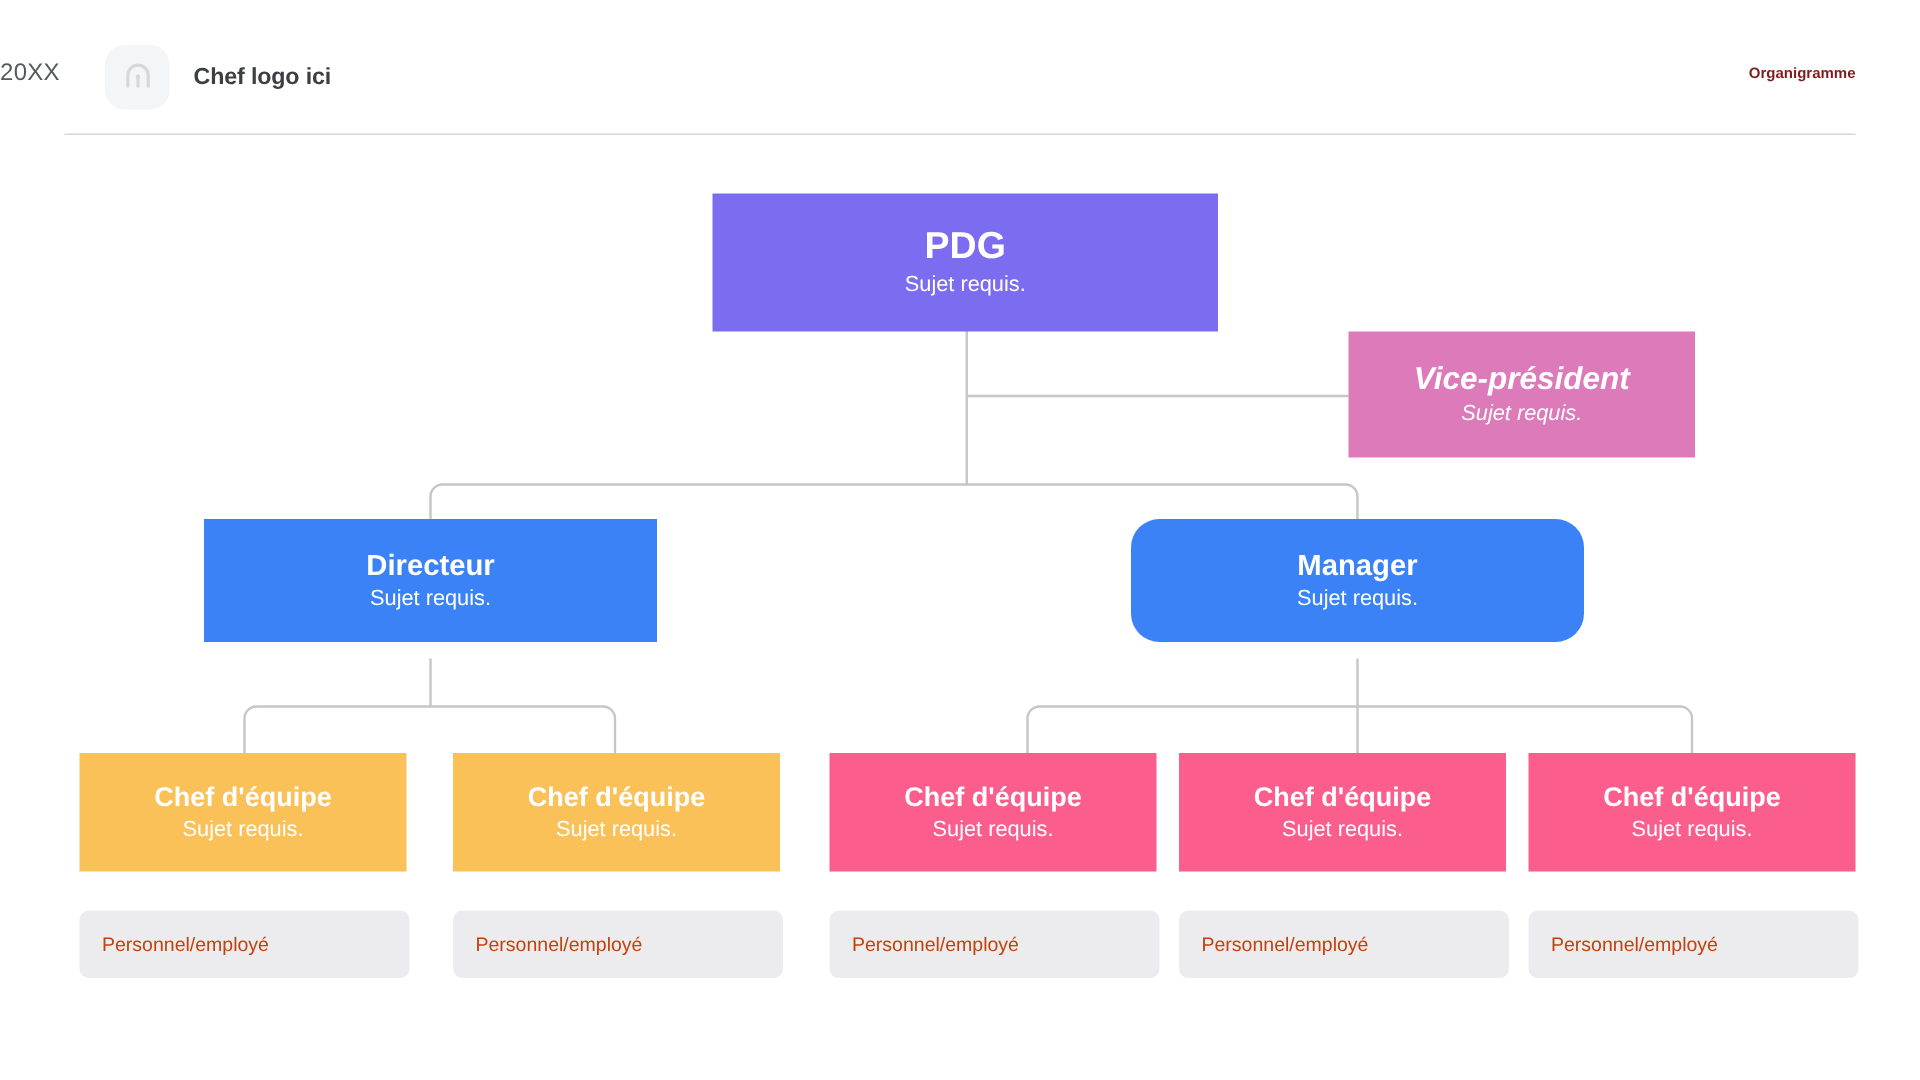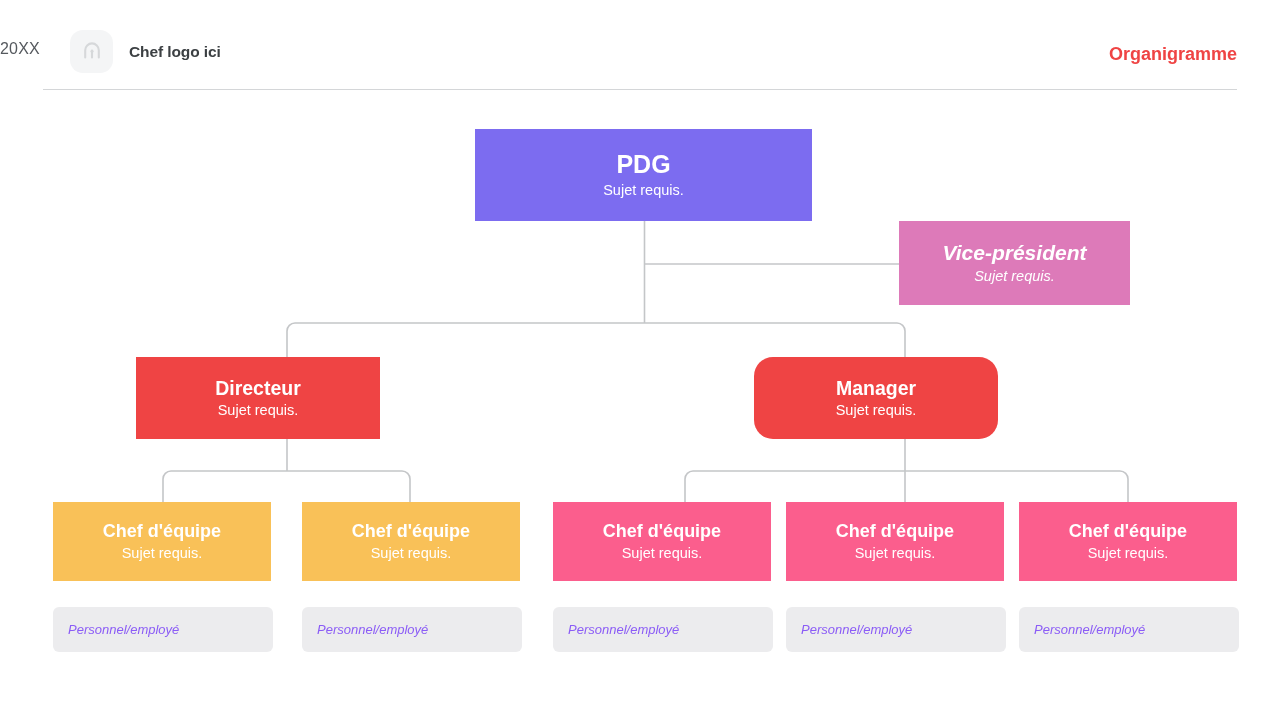--- a/index.html
+++ b/index.html
@@ -51,23 +51,23 @@
     left: 0; top: 40px;
     width: 1280px;
     text-align: left;
     font-size: 16px;
     color: #55595e;
     letter-spacing: 0.2px;
   }
   #header-right {
     position: absolute;
     right: 43px; top: 44px;
-    font-size: 18px;
+    font-size: 10px;
     font-weight: bold;
-    color: #ef4444;
+    color: #7f1d1d;
     white-space: nowrap;
   }
   #header-divider {
     position: absolute;
     left: 43px; top: 89px;
     width: 1194px; height: 1px;
     background: #d4d6d8;
   }
 
   
@@ -108,23 +108,23 @@
   #node-vp {
     left: 899px; top: 221px;
     width: 231px; height: 84px;
     background: #dd7ab9;
     font-style: italic;
   }
   #node-vp .node-title { font-size: 21px; }
   #node-vp .node-sub   { font-size: 14.5px; }
 
   .node-l2 {
-    top: 357px;
-    width: 244px; height: 82px;
-    background: #ef4444;
+    top: 346px;
+    width: 302px; height: 82px;
+    background: #3b82f6;
   }
   #node-directeur { left: 136px; }
   #node-manager   { left: 754px; border-radius: 19px; }
   .node-l2 .node-title { font-size: 19.5px; }
   .node-l2 .node-sub   { font-size: 14.5px; }
 
   .node-l3 {
     top: 502px;
     width: 218px; height: 79px;
   }
@@ -136,22 +136,21 @@
   .staff-box {
     position: absolute;
     top: 607px;
     width: 220px; height: 45px;
     background: #ececee;
     border-radius: 6px;
     display: flex;
     align-items: center;
     padding-left: 15px;
     font-size: 13px;
-    color: #8b5cf6;
-    font-style: italic;
+    color: #c2410c;
   }
 </style>
 </head>
 <body>
 
 <div id="stage">
 
   <div id="header">
 
     <div id="logo-group">

